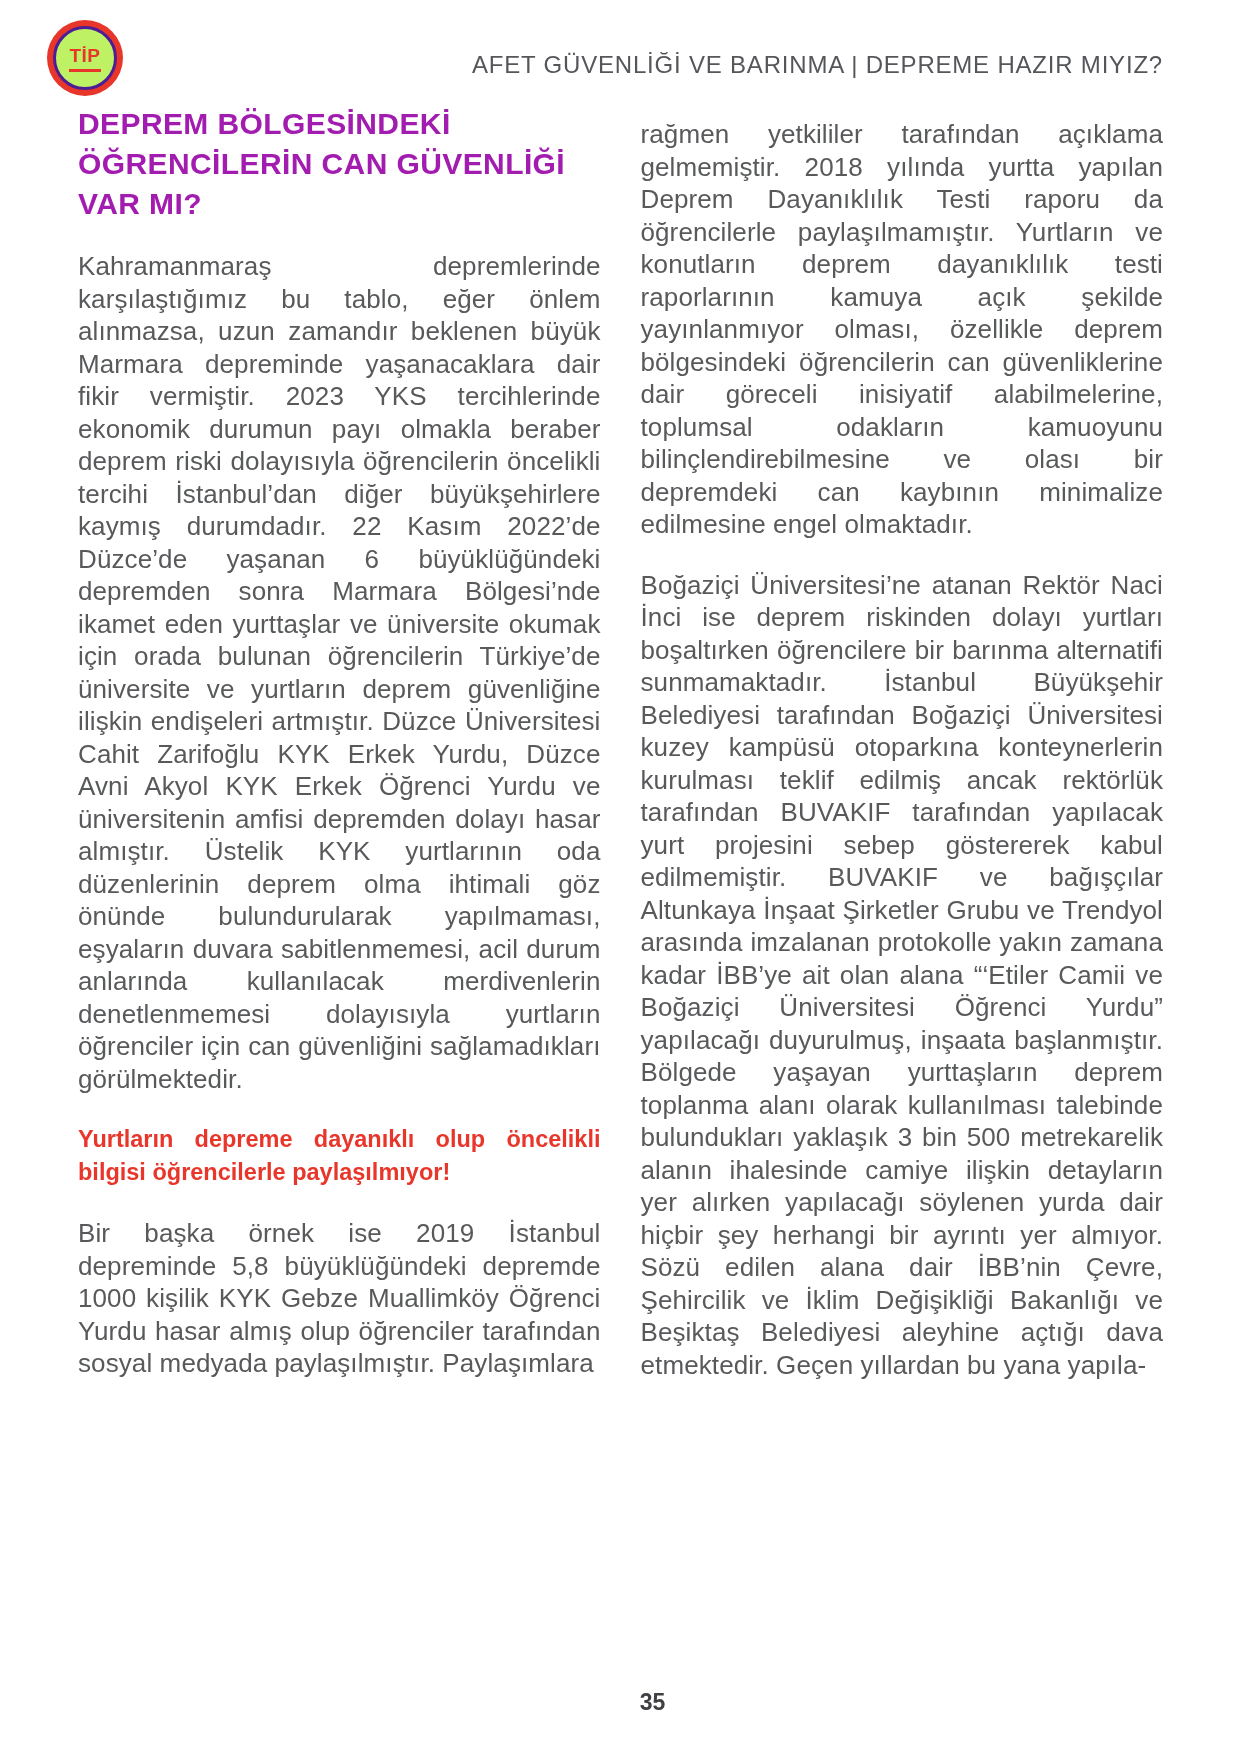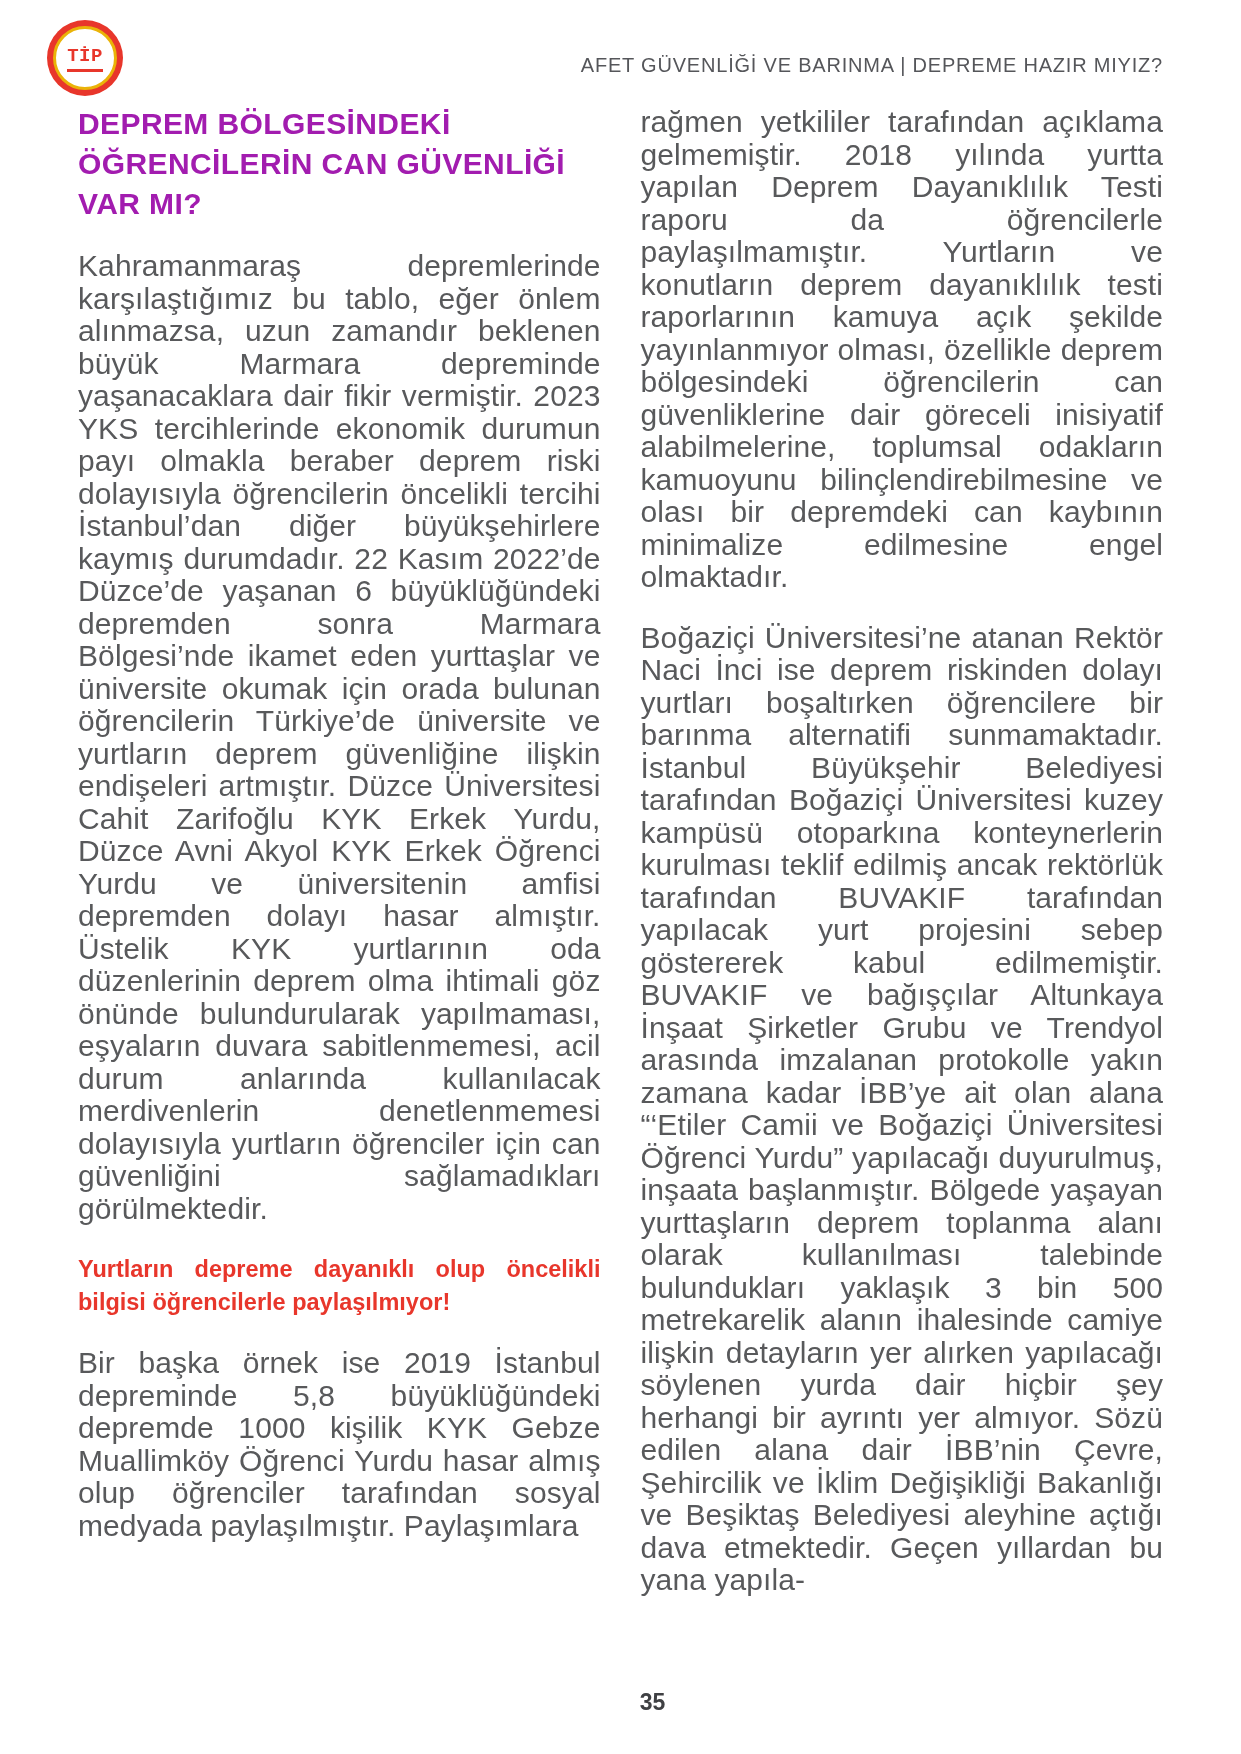--- a/index.html
+++ b/index.html
@@ -36,38 +36,37 @@
     display: flex;
     align-items: center;
     justify-content: center;
     flex: 0 0 auto;
     box-shadow: 0 0 0 1px #e8362b;
   }
   .logo-ring {
     width: 58px;
     height: 58px;
     border-radius: 50%;
-    background: #ffffff;
-    border: 3px solid #eab308;
+    background: #bef264;
+    border: 3px solid #4c1d95;
     display: flex;
     align-items: center;
     justify-content: center;
-    font-family: Liberation Mono, monospace;
   }
   .logo-text {
     color: #e8362b;
     font-weight: bold;
     font-size: 19px;
     letter-spacing: 0.5px;
     border-bottom: 3px solid #e8362b;
     padding-bottom: 2px;
   }
   .header-title {
     margin-left: auto;
-    font-size: 20px;
+    font-size: 24px;
     letter-spacing: 0.8px;
     color: #55565a;
     text-transform: uppercase;
     padding-top: 14px;
   }
   
   .columns {
     display: grid;
     grid-template-columns: 1fr 1fr;
     column-gap: 40px;
@@ -76,25 +75,25 @@
   }
   .article-heading {
     color: #a21caf;
     font-size: 30px;
     line-height: 40px;
     font-weight: bold;
     letter-spacing: 0.4px;
     margin: 0 0 26px 0;
   }
   .col p {
-    font-size: 30px;
+    font-size: 26px;
     line-height: 32.5px;
     text-align: justify;
     letter-spacing: 0.1px;
-    margin: 0 0 28px 0;
+    margin: 12px 0 28px 0;
     hyphens: auto;
     -webkit-hyphens: auto;
   }
   .article-subheading {
     color: #e8362b;
     font-size: 23.5px;
     line-height: 33px;
     font-weight: bold;
     text-align: justify;
     margin: 4px 0 28px 0;

